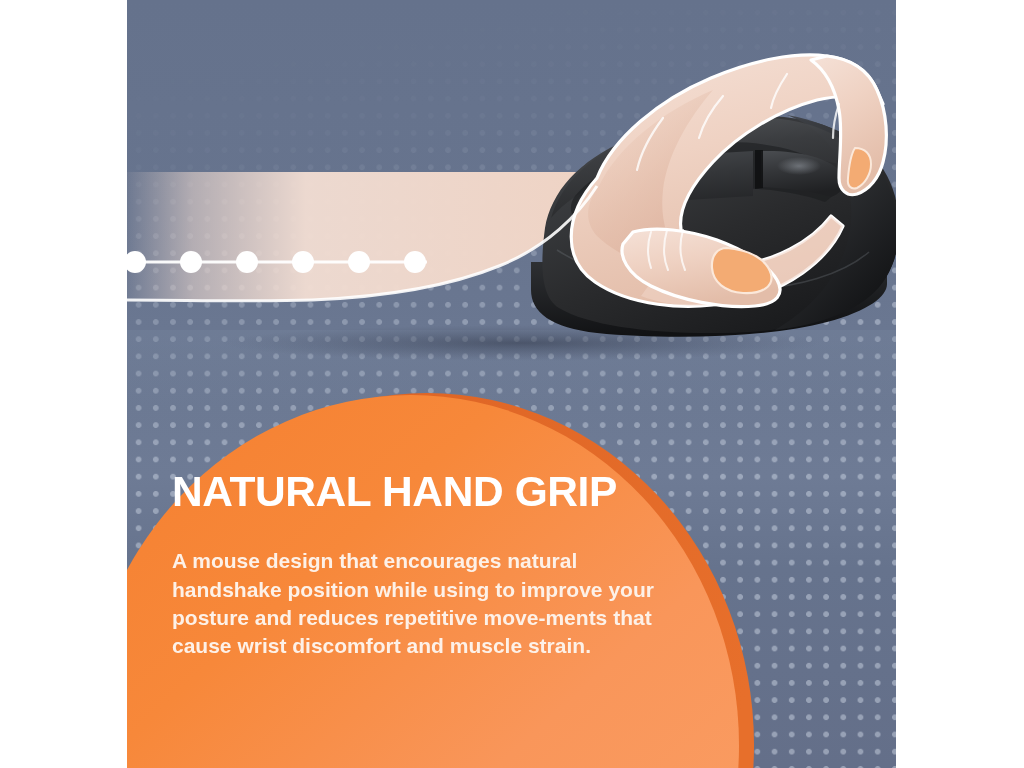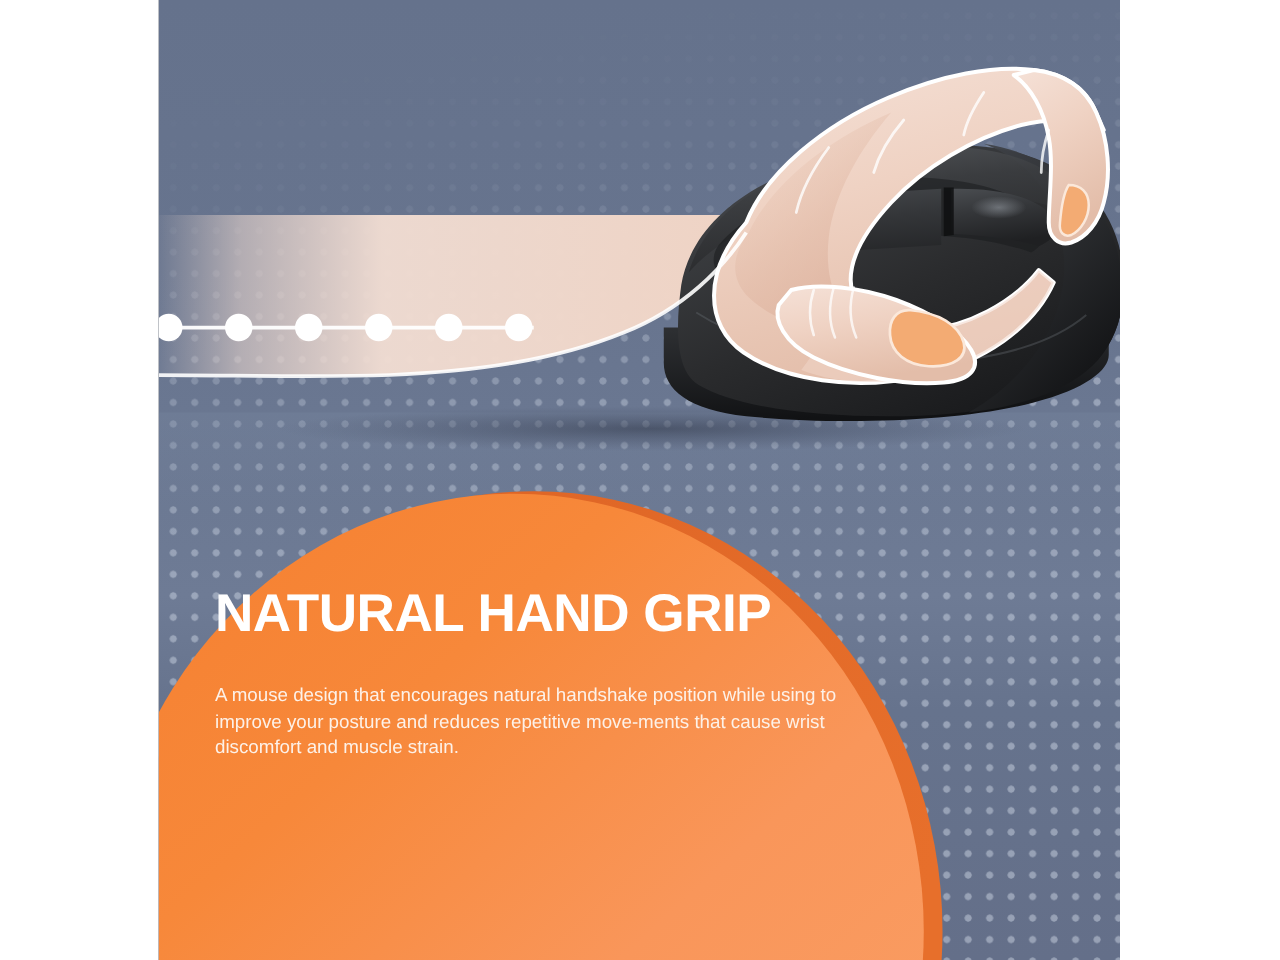--- a/index.html
+++ b/index.html
@@ -22,21 +22,21 @@
   }
 
   
   .card {
     position: absolute;
     left: 127px;
     top: 0;
     width: 769px;
     height: 768px;
     overflow: hidden;
-    background: #0f172a;
+    background: #ef4444;
   }
 
   
   .bg-upper {
     position: absolute;
     inset: 0;
     background: linear-gradient(180deg,
         #65728c 0%,
         #67748e 28%,
         #6b7892 48%,
@@ -110,22 +110,22 @@
     font-weight: 700;
     font-size: 42.5px;
     letter-spacing: -0.4px;
     line-height: 1.02;
     color: #ffffff;
     white-space: nowrap;
   }
   .body-copy {
     margin: 34px 0 0 0;
     font-family: "Liberation Sans", sans-serif;
-    font-weight: 400;
-    font-size: 15px;
+    font-weight: 700;
+    font-size: 21px;
     line-height: 1.345;
     color: #fdf1e8;
     max-width: 505px;
   }
 </style>
 </head>
 <body>
 
 <div class="page">
 

